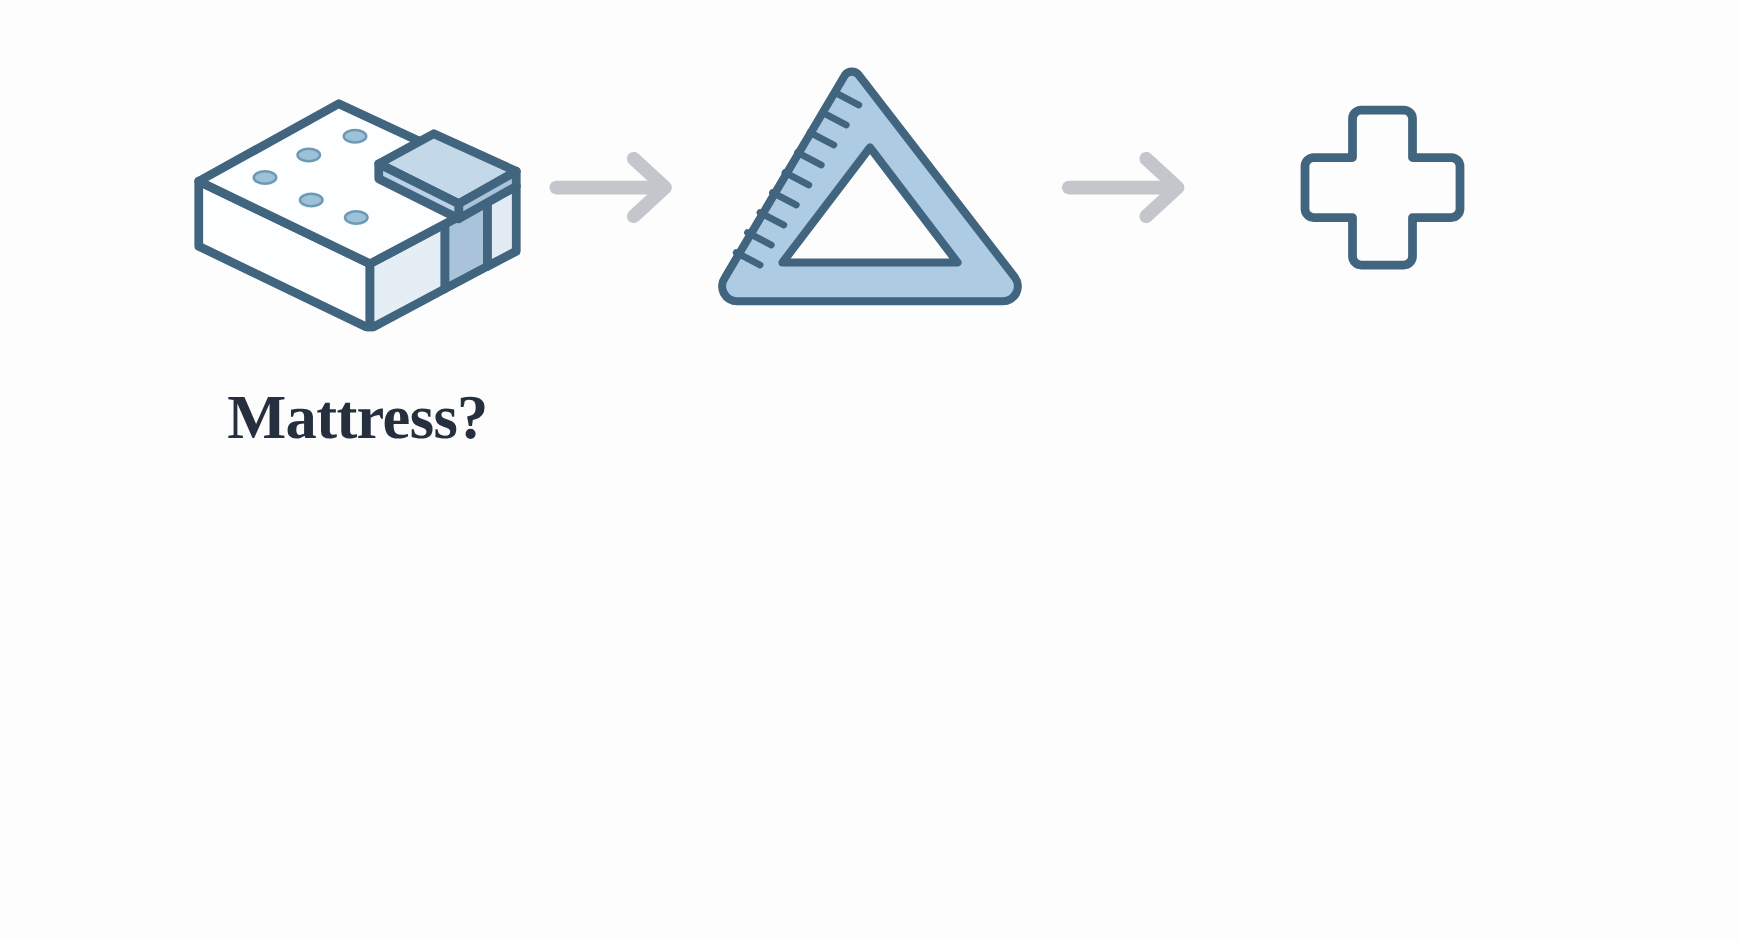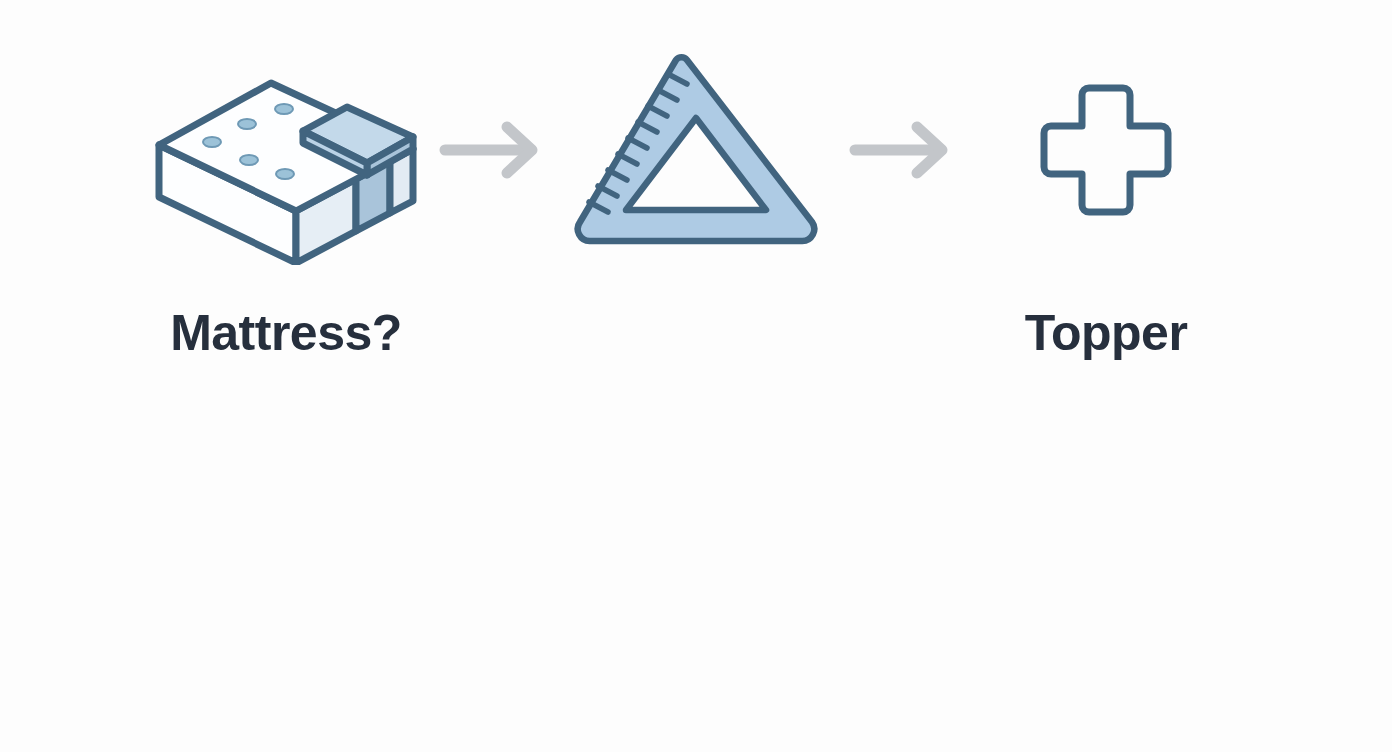--- a/index.html
+++ b/index.html
@@ -41,21 +41,21 @@
   .step-standard { width: 300px; }
   .step-topper   { width: 300px; }
 
   .step-icon {
     height: 300px;
     display: flex;
     align-items: center;
     justify-content: center;
   }
   .step-label {
-    font-family: Liberation Sans, sans-serif;
+    font-family: Liberation Serif, serif;
     font-weight: bold;
     font-size: 50px;
     line-height: 1;
     color: #262f3d;
     letter-spacing: -0.5px;
     white-space: nowrap;
     text-align: center;
     margin-top: 8px;
   }
   .flow-arrow {
@@ -174,17 +174,16 @@
                    L46 94
                    L15 94
                    A7 7 0 0 1 8 87
                    L8 53
                    A7 7 0 0 1 15 46
                    L46 46
                    L46 15
                    A7 7 0 0 1 53 8 Z" fill="none" stroke="#41647f" stroke-width="7" stroke-linejoin="round"></path>
         </svg>
       </div>
-      <div class="step-label">Topper</div>
     </div>
 
   </div>
 </div>
 
 </body></html>

